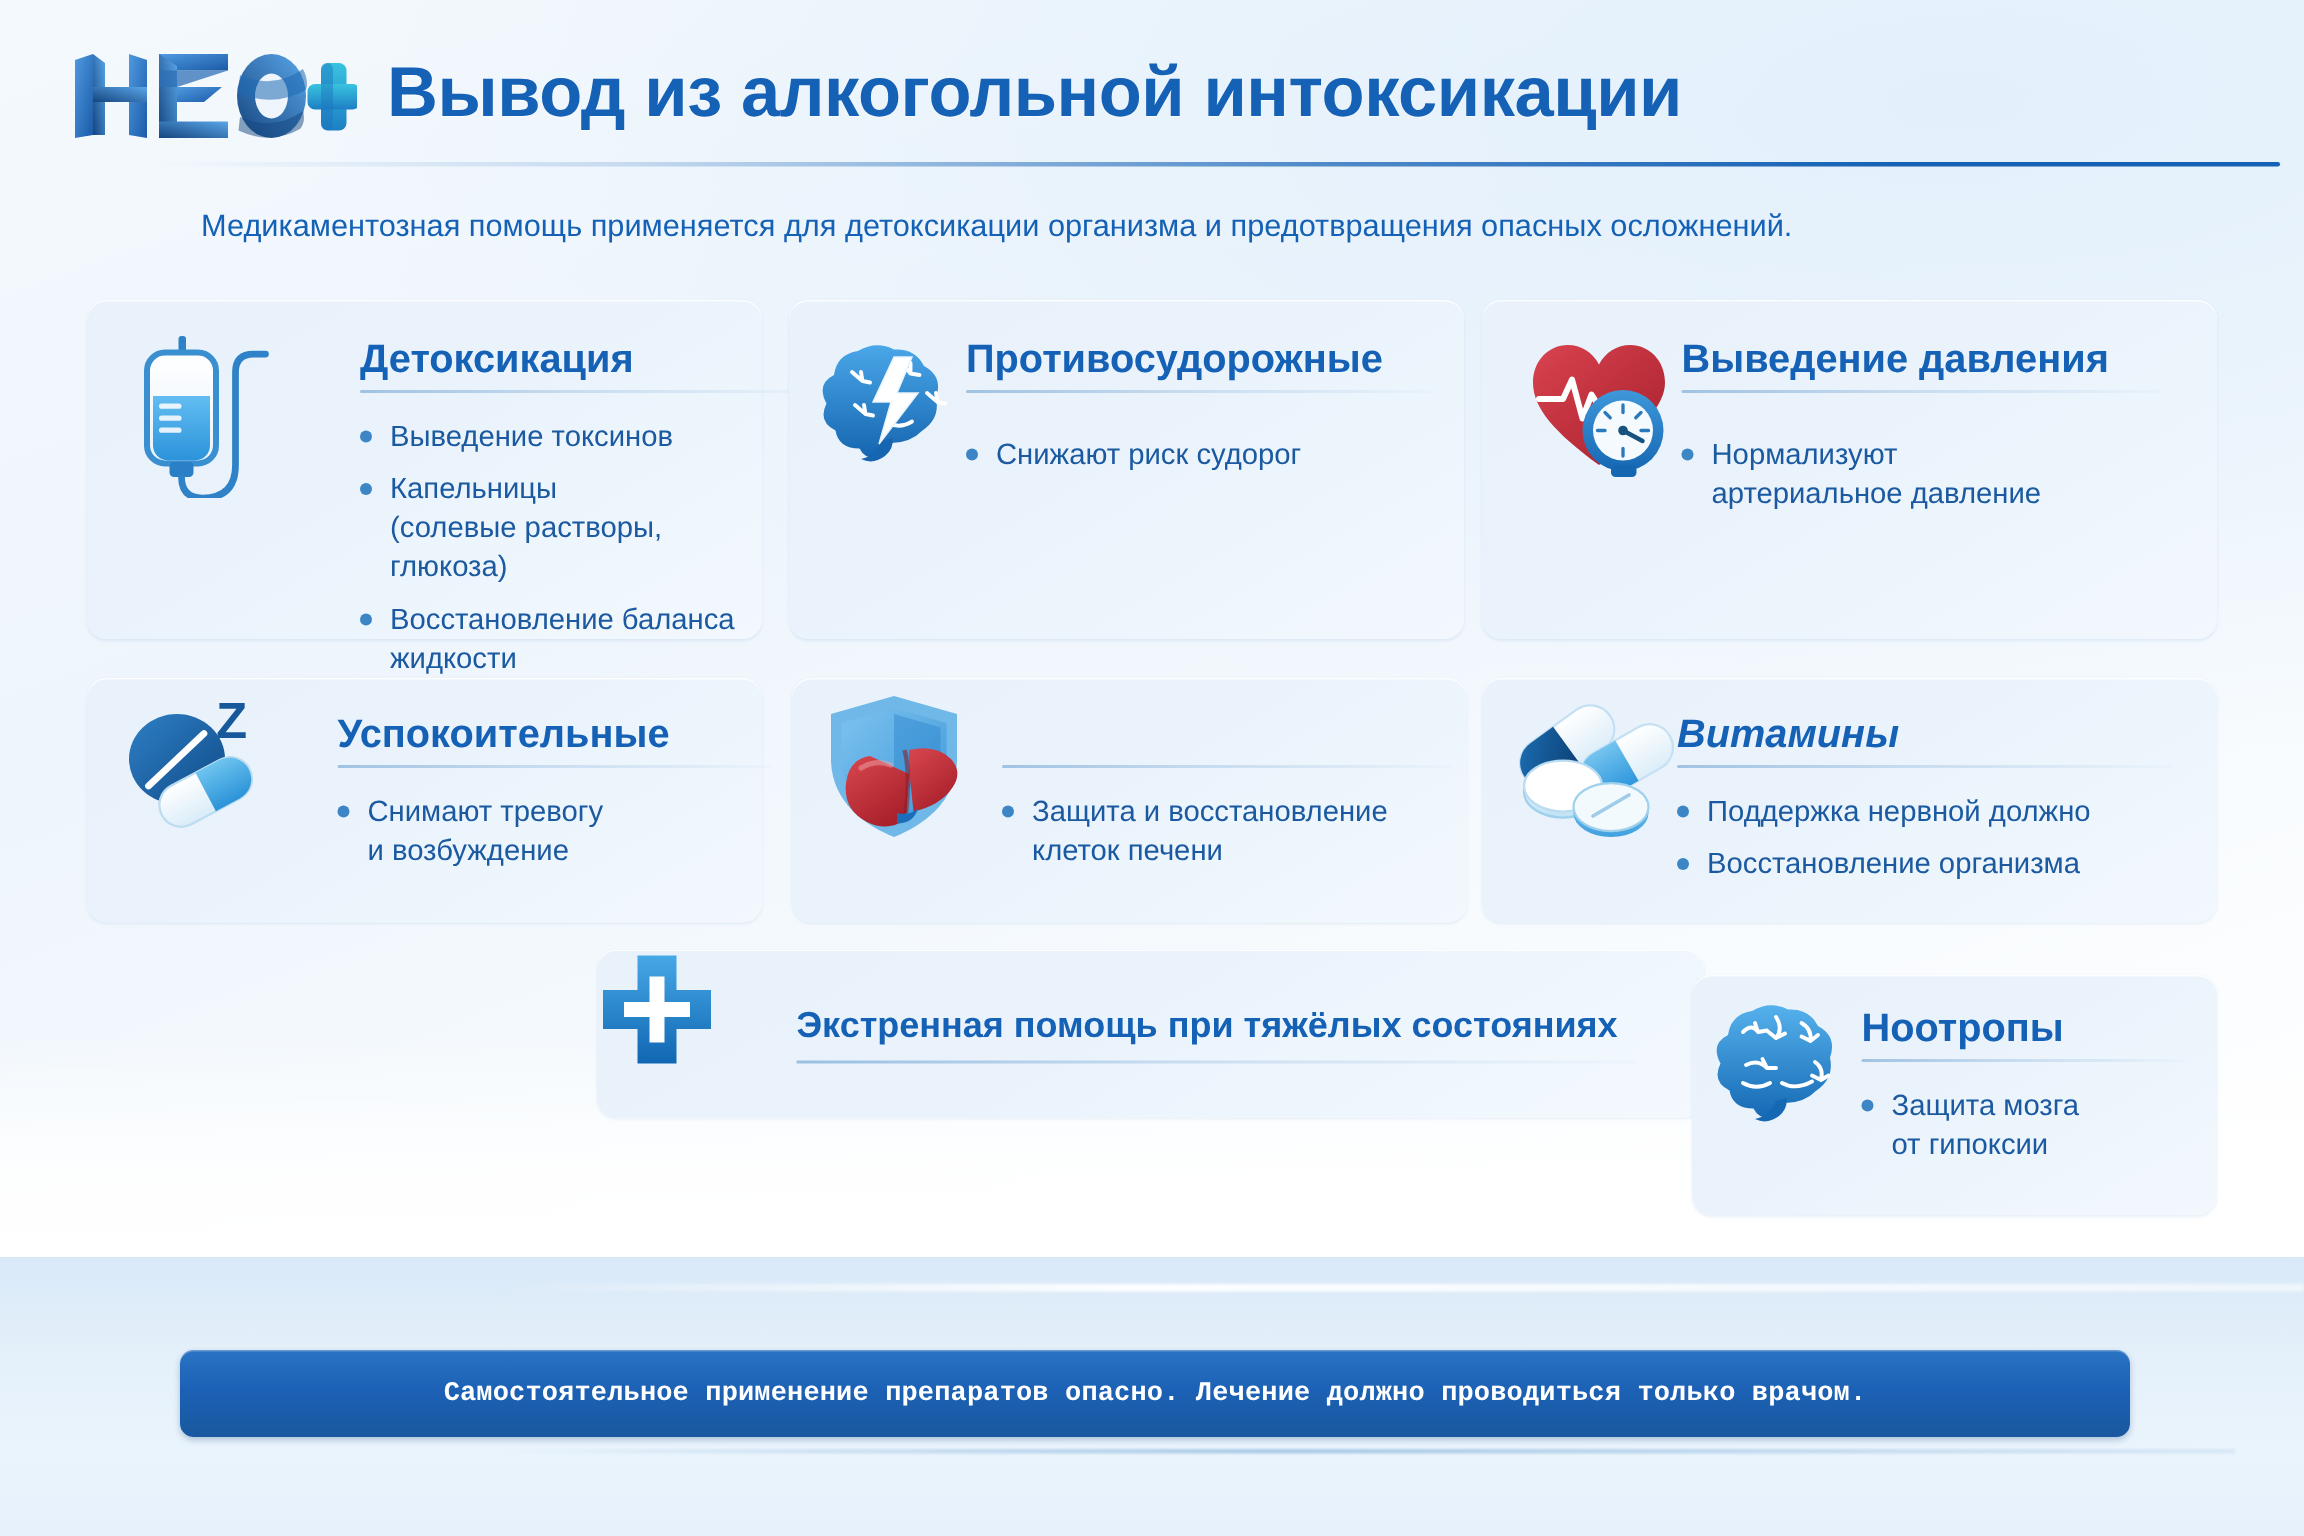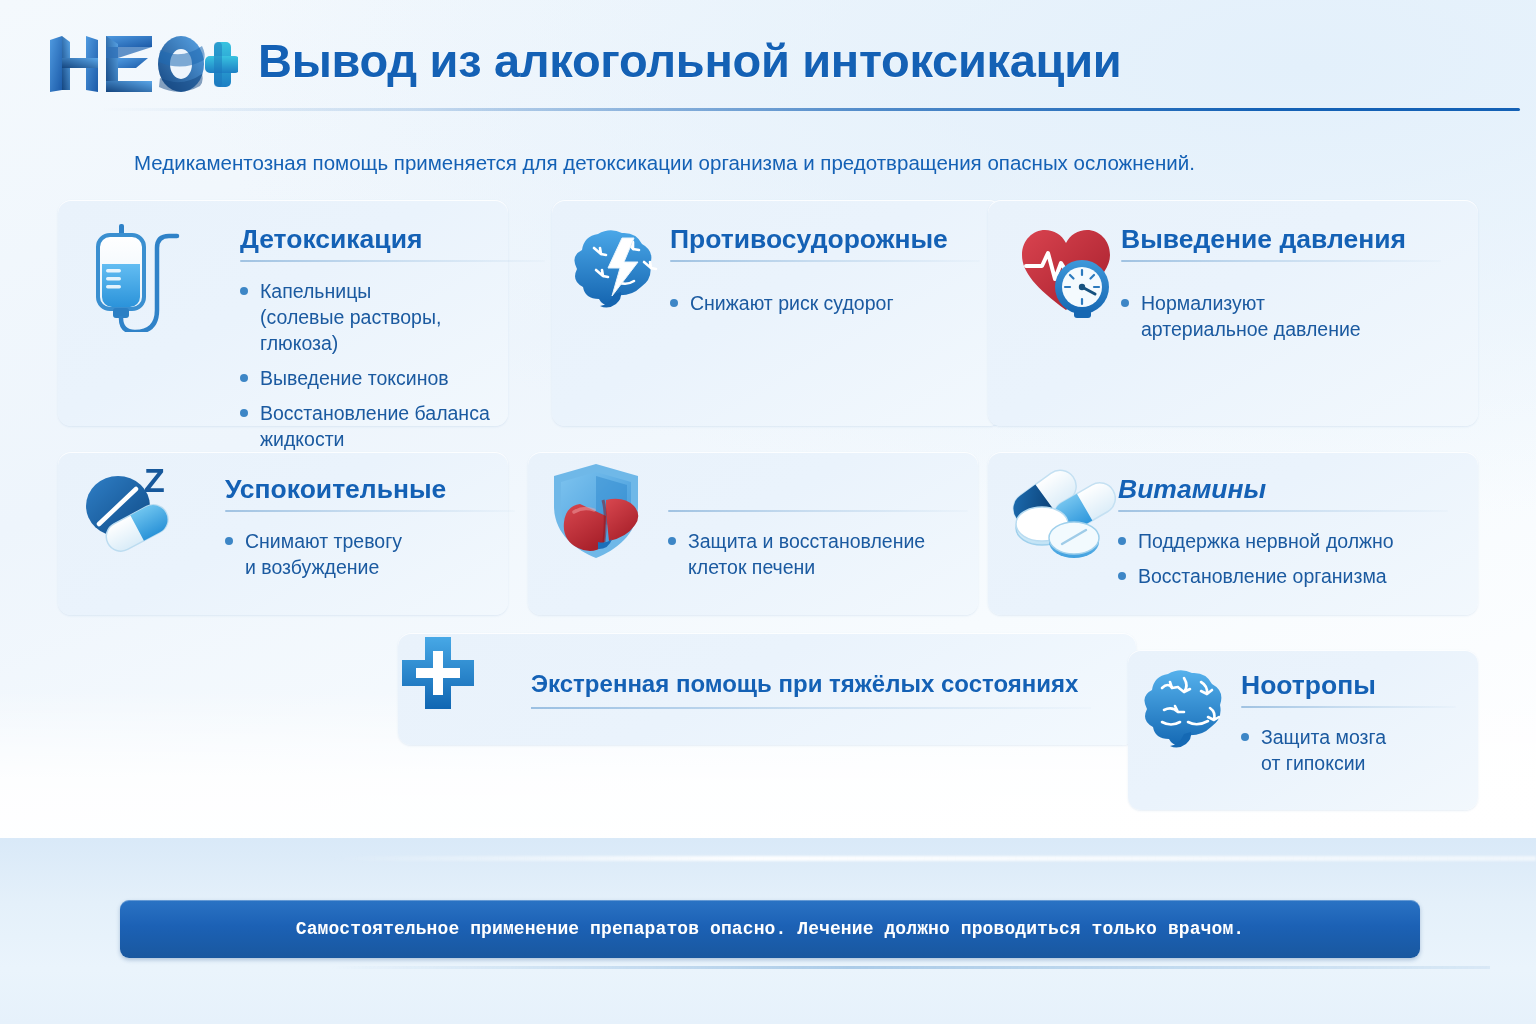--- a/index.html
+++ b/index.html
@@ -49,21 +49,21 @@
     font-family:"Liberation Sans","DejaVu Sans",sans-serif;
     text-shadow:0 1px 0 rgba(255,255,255,.7);
   }
   .header-rule{
     position:absolute;left:100px;top:108px;width:1420px;height:3px;
     background:linear-gradient(90deg,rgba(20,97,181,0) 0%,rgba(20,97,181,.18) 22%,rgba(20,97,181,.72) 55%,#1461b5 82%,#1461b5 100%);
     border-radius:2px;
   }
   .subtitle{
     position:absolute;left:134px;top:139px;
-    font-size:20.5px;color:#1461b5;font-weight:500;white-space:nowrap;margin-top:12px;
+    font-size:20.5px;color:#1461b5;font-weight:500;white-space:nowrap;
   }
 
   
   .card{
     position:absolute;border-radius:13px;
     background:linear-gradient(150deg,#e9f2fb 0%,#eaf3fc 45%,#f2f8fd 100%);
     box-shadow:0 1px 2px rgba(110,155,200,.16), inset 0 1px 0 rgba(255,255,255,.85);
   }
   .card .icon{position:absolute;}
   .card .c-head{
@@ -184,28 +184,28 @@
         <rect x="24" y="47" width="15" height="3.5" rx="1.7" fill="#ffffff" opacity=".85"></rect>
         <rect x="24" y="55" width="15" height="3.5" rx="1.7" fill="#ffffff" opacity=".85"></rect>
         <rect x="24" y="63" width="15" height="3.5" rx="1.7" fill="#ffffff" opacity=".85"></rect>
         <rect x="31" y="86" width="16" height="10" rx="3" fill="#2b7fc4"></rect>
         <path d="M39 96 q0 14 14 14 q22 0 22 -22 v-62 q0 -12 12 -12 h8" fill="none" stroke="#2f82c8" stroke-width="4.5" stroke-linecap="round"></path>
       </svg>
     </div>
     <div class="c-head" style="left:182px;top:24px;">Детоксикация</div>
     <div class="c-rule" style="left:182px;top:60px;width:305px;"></div>
     <ul class="bullets" style="left:178px;top:78px;width:262px;">
+      <li>Выведение токсинов</li>
       <li>Капельницы
 (солевые растворы, глюкоза)</li>
-      <li>Выведение токсинов</li>
       <li class="sm">Восстановление баланса жидкости</li>
     </ul>
   </div>
 
-  <div class="card" style="left:552px;top:200px;width:450px;height:226px;">
+  <div class="card" style="left:526px;top:200px;width:450px;height:226px;">
     <div class="icon" style="left:22px;top:22px;">
       <svg width="100" height="92" viewBox="0 0 100 92" xmlns="http://www.w3.org/2000/svg">
         <defs>
           <linearGradient id="brn1" x1="0" y1="0" x2="0" y2="1">
             <stop offset="0" stop-color="#4aa7e8"></stop>
               <stop offset="1" stop-color="#1565b0"></stop>
           </linearGradient>
         </defs>
         <path d="M24 12 q-14 2 -16 16 q-12 6 -5 19 q-6 12 6 18 q2 12 16 12 q4 8 14 6 l2 -10 q16 2 26 -8 q12 -8 9 -22 q5 -14 -8 -21 q-6 -12 -20 -11 q-12 -6 -24 1 z" fill="url(#brn1)"></path>
         <path d="M40 72 q-4 10 -14 12 q8 4 16 -2 q6 -5 5 -12 z" fill="#1565b0"></path>

